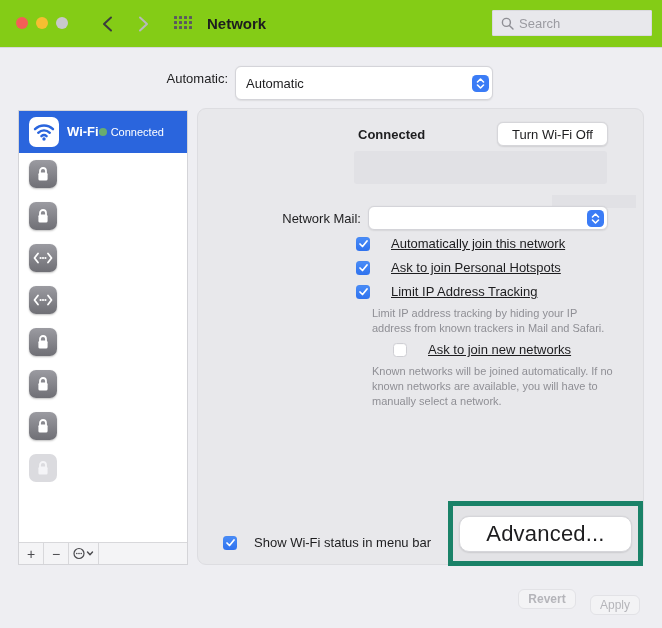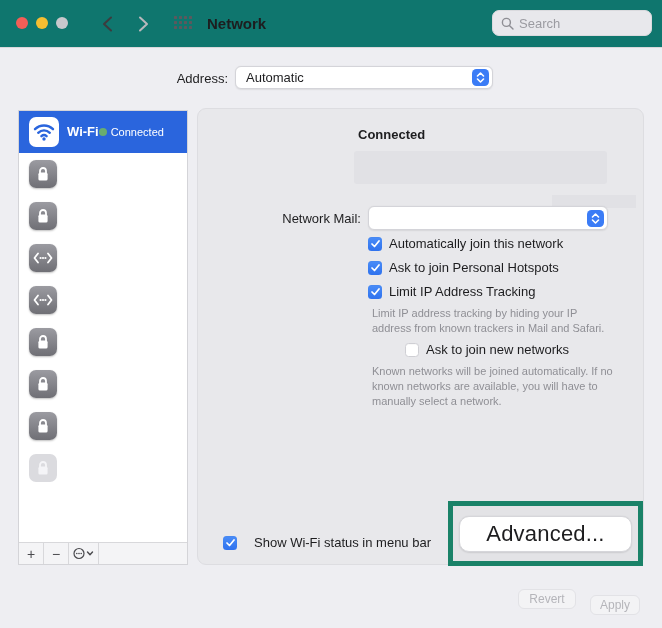--- a/index.html
+++ b/index.html
@@ -6,38 +6,38 @@
   html,body { width:662px; height:628px; }
   body {
     font-family:"Liberation Sans","DejaVu Sans",sans-serif;
     background:#eeeef2; color:#1d1d1f;
     position:relative; overflow:hidden;
     -webkit-font-smoothing:antialiased;
   }
 
   
   .titlebar { position:absolute; left:0; top:0; width:662px; height:48px;
-    background:#0f766e; border-bottom:1px solid #d8d8db; }
+    background:#84cc16; border-bottom:1px solid #d8d8db; }
   .traffic { position:absolute; top:17px; width:12px; height:12px; border-radius:50%; }
   .tl-red { left:16px; background:#f35e57; }
   .tl-yellow { left:36px; background:#f6be31; }
   .tl-gray { left:56px; background:#c8c8cc; }
   .navchev { position:absolute; top:13px; width:22px; height:22px; display:flex; align-items:center; justify-content:center; }
   .grid-icon { position:absolute; left:174px; top:16px; width:19px; height:15px;
     display:grid; grid-template-columns:repeat(4,3px); grid-template-rows:repeat(3,3px); gap:2px; }
   .grid-icon i { background:#5a5a5e; border-radius:0.5px; }
   .win-title { position:absolute; left:207px; top:15px; font-size:15px; font-weight:700; color:#1d1d1f; }
   .searchbox { position:absolute; left:492px; top:10px; width:160px; height:26px;
-    background:#e8e8ec; border:1px solid #dadade; border-radius:7px;
+    background:#e8e8ec; border:1px solid #dadade; border-radius:1px;
     display:flex; align-items:center; padding:0 8px; gap:5px; }
   .searchbox .ph { color:#9b9ba1; font-size:13px; }
 
   
   .loc-label { position:absolute; left:0px; top:71px; width:228px; text-align:right; font-size:13px; }
-  .loc-select { position:absolute; left:235px; top:66px; width:258px; height:23px;
+  .loc-select { position:absolute; left:235px; top:66px; width:258px; height:34px;
     background:#ffffff; border:1px solid #d4d4d9; border-radius:6px;
     box-shadow:0 0.5px 1.5px rgba(0,0,0,0.08);
     display:flex; align-items:center; padding:0 3px 0 10px; font-size:13px; }
   .loc-select .val { flex:1; }
   .stepper { width:17px; height:17px; background:#3b7cf6; border-radius:4.5px;
     display:flex; align-items:center; justify-content:center; flex:none; }
 
   
   .sidebar { position:absolute; left:18px; top:110px; width:170px; height:455px;
     background:#ffffff; border:1px solid #d4d4d8; }
@@ -68,41 +68,41 @@
     box-shadow:0 0.5px 1.5px rgba(0,0,0,0.10); color:#1d1d1f;
     display:flex; align-items:center; justify-content:center; }
   .turnoff-btn { position:absolute; left:299px; top:13px; width:111px; height:24px; font-size:13px; }
   .redact-1 { position:absolute; left:156px; top:42px; width:253px; height:33px; background:#e1e1e5; border-radius:3px; }
   .redact-2 { position:absolute; left:354px; top:86px; width:84px; height:13px; background:#e1e1e5; }
   .nn-select { position:absolute; left:170px; top:97px; width:240px; height:24px;
     background:#ffffff; border:1px solid #d4d4d9; border-radius:6px;
     box-shadow:0 0.5px 1.5px rgba(0,0,0,0.08);
     display:flex; align-items:center; justify-content:space-between; padding:0 3px 0 8px; font-size:13px; }
 
-  .cb-row { position:absolute; left:170px; display:flex; align-items:center; gap:7px; }
+  .cb-row { position:absolute; left:158px; display:flex; align-items:center; gap:21px;text-decoration:underline; }
   .cbox { width:14px; height:14px; border-radius:3.5px; flex:none;
     background:#ffffff; border:1px solid #cfcfd4; box-shadow:inset 0 0.5px 1px rgba(0,0,0,0.05); }
   .cbox.checked { background:linear-gradient(180deg,#4a8df8,#2f72ee); border:none;
     display:flex; align-items:center; justify-content:center; }
   .cbox svg { display:none; }
   .cbox.checked svg { display:block; }
   .cb-label { font-size:13px; color:#1d1d1f; white-space:nowrap; }
   .helper { position:absolute; left:174px; font-size:11px; line-height:1.35; color:#8f8f95; }
 
   .showwifi-row { position:absolute; left:25px; top:426px; display:flex; align-items:center; gap:17px; }
 
   .adv-box { position:absolute; left:250px; top:392px; width:195px; height:65px;
     border:5px solid #1a8268; background:#e3e3e6; display:flex; align-items:center; justify-content:center; }
   .adv-btn { width:173px; height:36px; border-radius:10px; font-size:22px; letter-spacing:0.2px; }
 
   
   .foot-btn { position:absolute; top:589px; height:20px; border-radius:6px;
     background:#f3f3f5; border:1px solid #e2e2e6; color:#b5b5ba; font-size:12px;
     display:flex; align-items:center; justify-content:center; }
-  .revert-btn { left:518px; width:58px; }
+  .revert-btn { left:518px; width:58px;font-weight:bold; }
   .apply-btn { left:590px; width:50px;margin-top:6px; }
 </style>
 </head>
 <body>
 
 <div class="titlebar">
   <span class="traffic tl-red"></span>
   <span class="traffic tl-yellow"></span>
   <span class="traffic tl-gray"></span>
 
@@ -138,21 +138,21 @@
     <span style="display:flex;">
       <svg width="13" height="13" viewBox="0 0 13 13">
           <circle cx="5.4" cy="5.4" r="4" fill="none" stroke="#8e8e94" stroke-width="1.4"></circle>
           <line x1="8.4" y1="8.4" x2="12" y2="12" stroke="#8e8e94" stroke-width="1.4" stroke-linecap="round"></line>
         </svg>
     </span>
     <span class="ph">Search</span>
   </div>
 </div>
 
-<div class="loc-label">Address:</div>
+<div class="loc-label">Automatic:</div>
 <div class="loc-select">
   <span class="val">Automatic</span>
   <span class="stepper">
     <svg width="9" height="11" viewBox="0 0 9 11">
         <polyline points="1.5,4 4.5,1 7.5,4" fill="none" stroke="#ffffff" stroke-width="1.6" stroke-linecap="round" stroke-linejoin="round"></polyline>
         <polyline points="1.5,7 4.5,10 7.5,7" fill="none" stroke="#ffffff" stroke-width="1.6" stroke-linecap="round" stroke-linejoin="round"></polyline>
       </svg>
   </span>
 </div>
 
@@ -268,20 +268,21 @@
           <circle cx="8.2" cy="6.5" r="0.8" fill="#4a4a4e"></circle>
           <polyline points="14.5,5 17,7.8 19.5,5" fill="none" stroke="#4a4a4e" stroke-width="1.4" stroke-linecap="round" stroke-linejoin="round"></polyline>
         </svg>
     </span>
   </div>
 </div>
 
 <div class="panel">
 
   <div class="status-value">Connected</div>
+  <div class="btn-white turnoff-btn">Turn Wi-Fi Off</div>
 
   <div class="redact-1"></div>
   <div class="redact-2"></div>
 
   <div class="p-label" style="left:0; top:102px; width:163px;">Network Mail:</div>
   <div class="nn-select">
     <span></span>
     <span class="stepper">
       <svg width="9" height="11" viewBox="0 0 9 11">
           <polyline points="1.5,4 4.5,1 7.5,4" fill="none" stroke="#ffffff" stroke-width="1.6" stroke-linecap="round" stroke-linejoin="round"></polyline>

